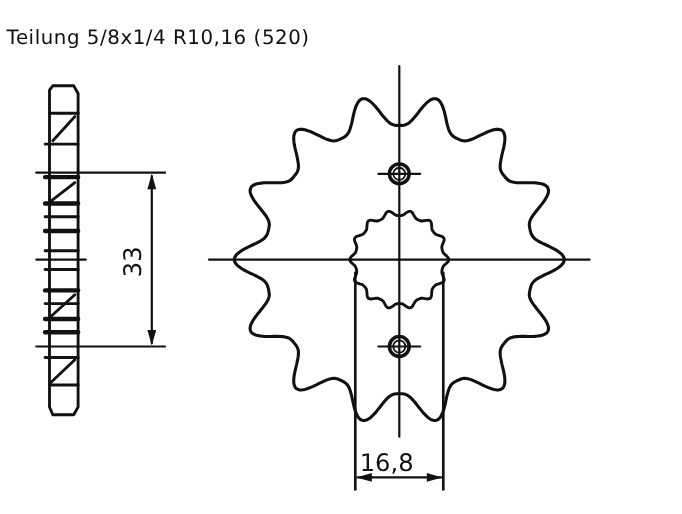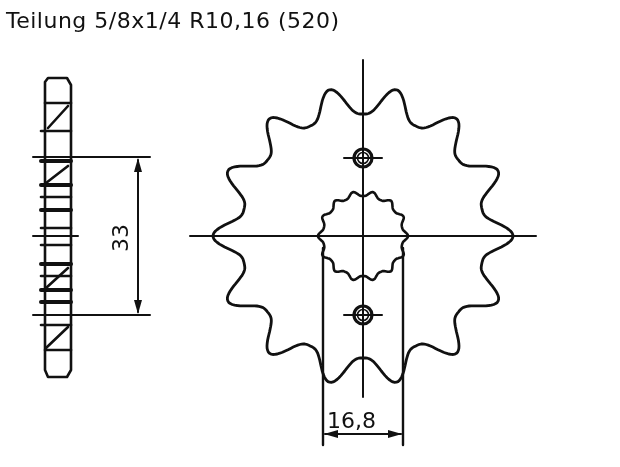--- a/index.html
+++ b/index.html
@@ -1,17 +1,17 @@
 <!DOCTYPE html>
 <html><head>
 <meta charset="utf-8">
 <style>
   html, body { margin: 0; padding: 0; background: #ffffff; }
   body { width: 620px; height: 467px; position: relative; overflow: hidden; font-family: "DejaVu Sans", sans-serif; }
-  .title { position: absolute; left: 6px; top: 8px; font-size: 22px; color: #111; letter-spacing: 0.5px; white-space: nowrap; font-family: "DejaVu Sans", sans-serif; }
+  .title { position: absolute; left: 6px; top: 24px; font-size: 18px; color: #111; letter-spacing: 0.5px; white-space: nowrap; font-family: "DejaVu Sans", sans-serif; }
   svg.drawing { position: absolute; left: 0; top: 0; }
   .dimtxt { font-family: "DejaVu Sans", sans-serif; fill: #111; }
 </style>
 </head>
 <body>
 
 <div class="title">Teilung 5/8x1/4 R10,16 (520)</div>
 
 <svg class="drawing" width="620" height="467" viewBox="0 0 620 467" xmlns="http://www.w3.org/2000/svg">
   <g stroke="#111" fill="none" stroke-width="2.6" stroke-linejoin="round" stroke-linecap="round">

